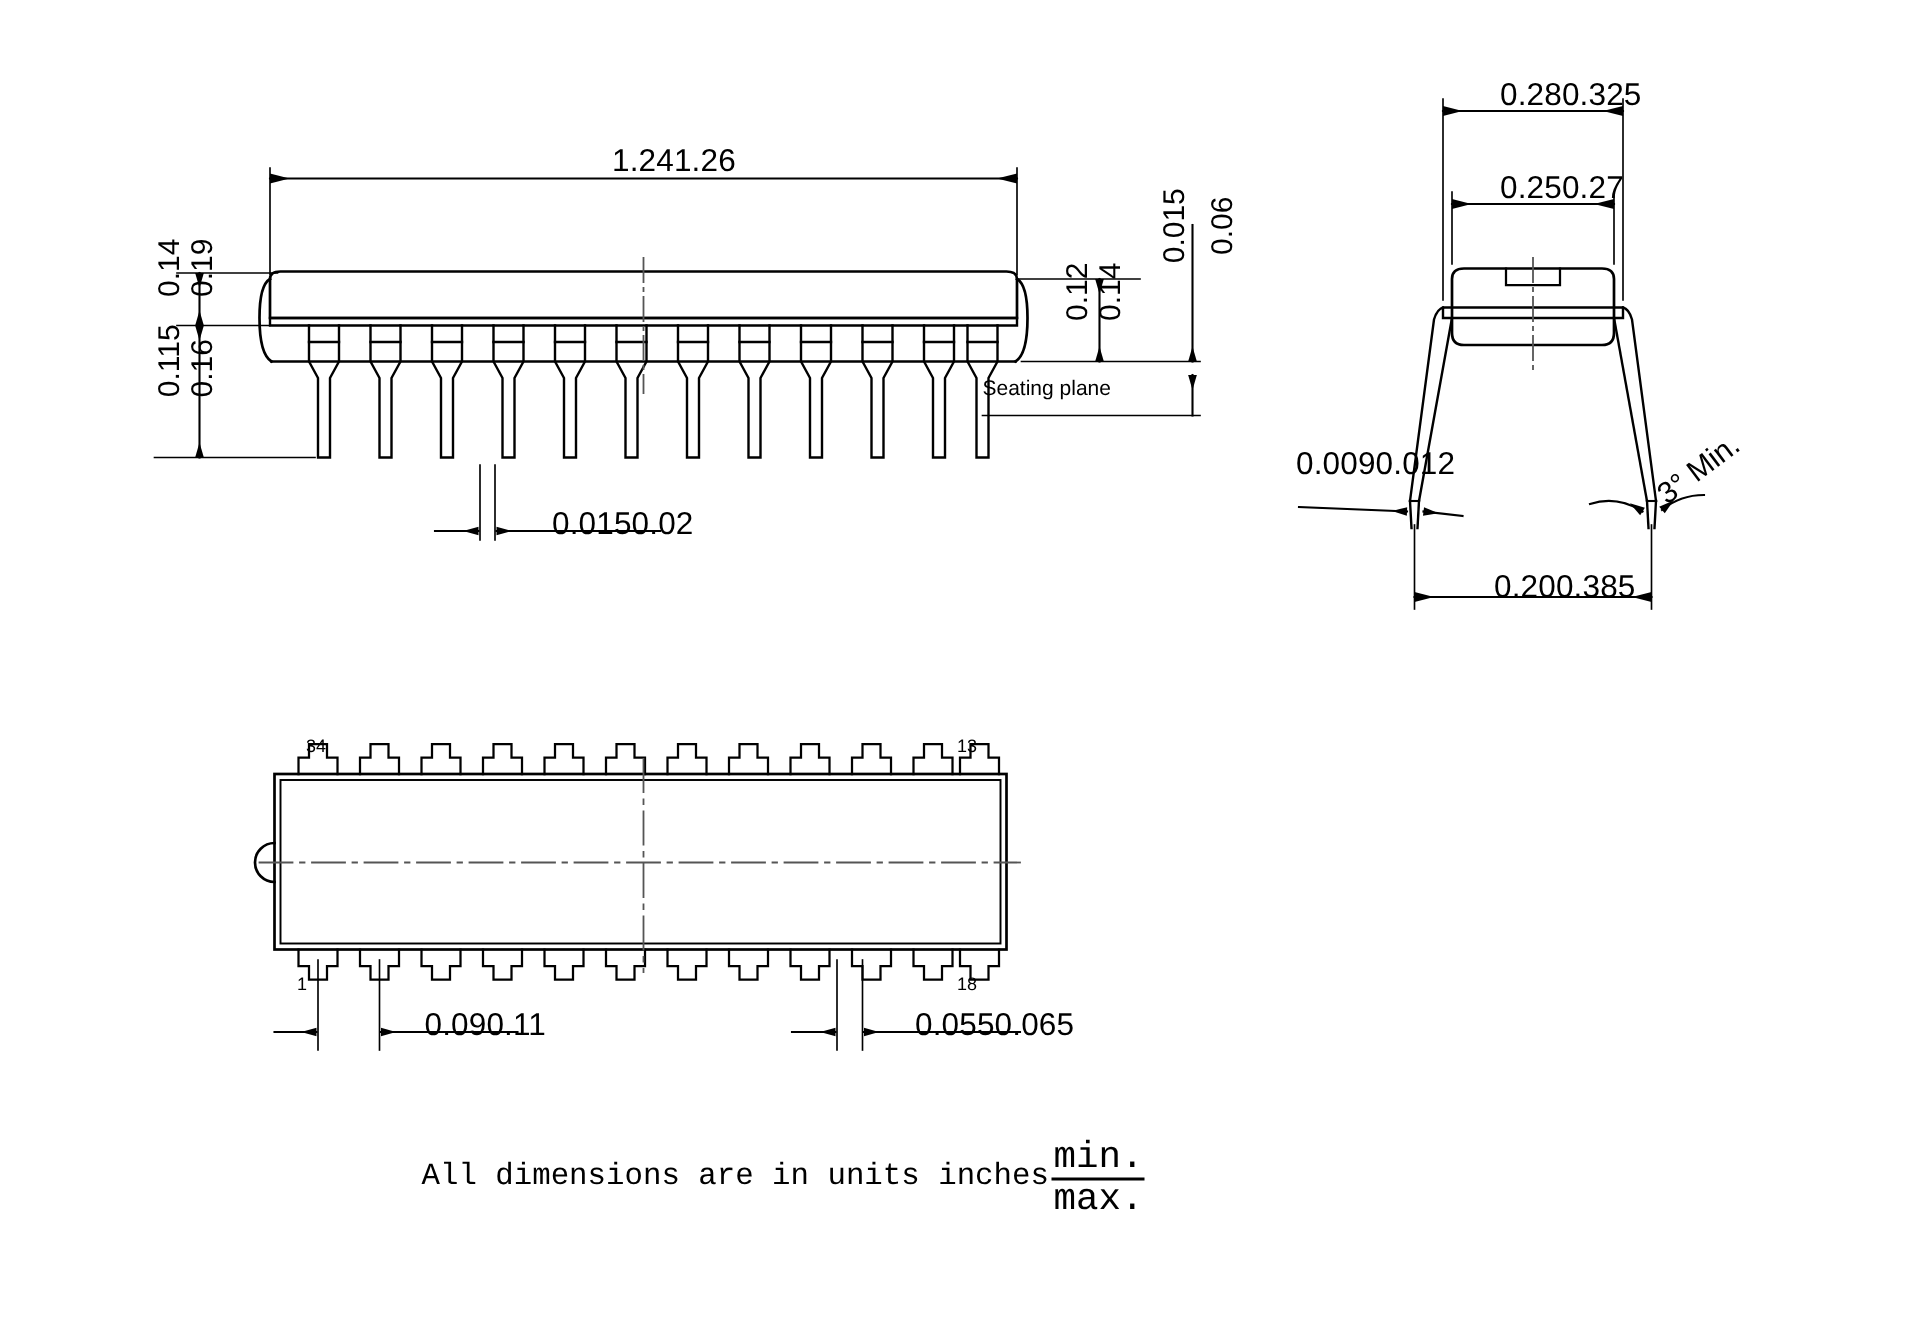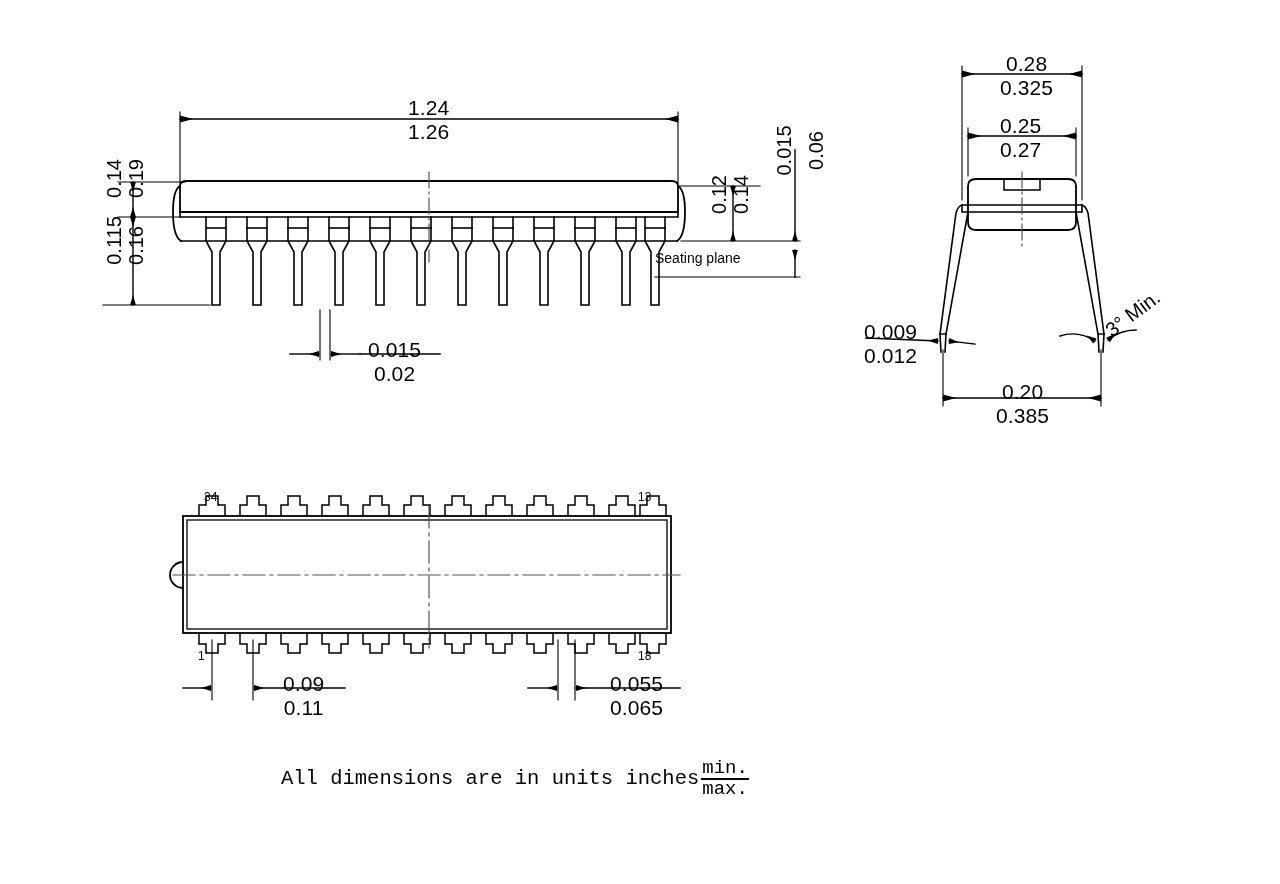--- a/index.html
+++ b/index.html
@@ -42,41 +42,41 @@
   .dim-small {
     font-size: 20px;
   }
   .pin-num {
     font-size: 12px;
     font-weight: normal;
   }
   
   .stack {
     display: inline-flex;
-    flex-direction: column;
+    flex-direction: row;
     align-items: center;
     line-height: 1.12;
   }
   .stack .top { display: block; }
   .stack .bot { display: block; }
   .rot90 {
     transform: rotate(-90deg);
     transform-origin: 50% 50%;
   }
   .rot-angle {
     transform: rotate(-37deg);
     transform-origin: 0% 50%;
   }
   .frac-inline {
     display: inline-flex;
     flex-direction: column;
     align-items: center;
     vertical-align: middle;
     line-height: 1.02;
-    font-size: 19px;
+    font-size: 25px;
     margin-left: 2px;
     position: relative;
     top: 1px;
   }
   .frac-inline .top {
     border-bottom: 2px solid #000;
     padding: 0 1px 0px 1px;
   }
   .frac-inline .bot {
     padding: 0px 1px 0 1px;
@@ -334,21 +334,21 @@
   <div class="txt dim-val stack" style="left:1000px; top:52px;">
     <span class="top">0.28</span>
     <span class="bot">0.325</span>
   </div>
 
   <div class="txt dim-val stack" style="left:1000px; top:114px;">
     <span class="top">0.25</span>
     <span class="bot">0.27</span>
   </div>
 
-  <div class="txt dim-val stack" style="left:864px; top:320px;">
+  <div class="txt dim-val stack" style="left:864px; top:298px;">
     <span class="top">0.009</span>
     <span class="bot">0.012</span>
   </div>
 
   <div class="txt dim-val stack" style="left:996px; top:380px;">
     <span class="top">0.20</span>
     <span class="bot">0.385</span>
   </div>
 
   <div class="txt rot-angle" style="left:1108px; top:322px; font-size:20px;">

